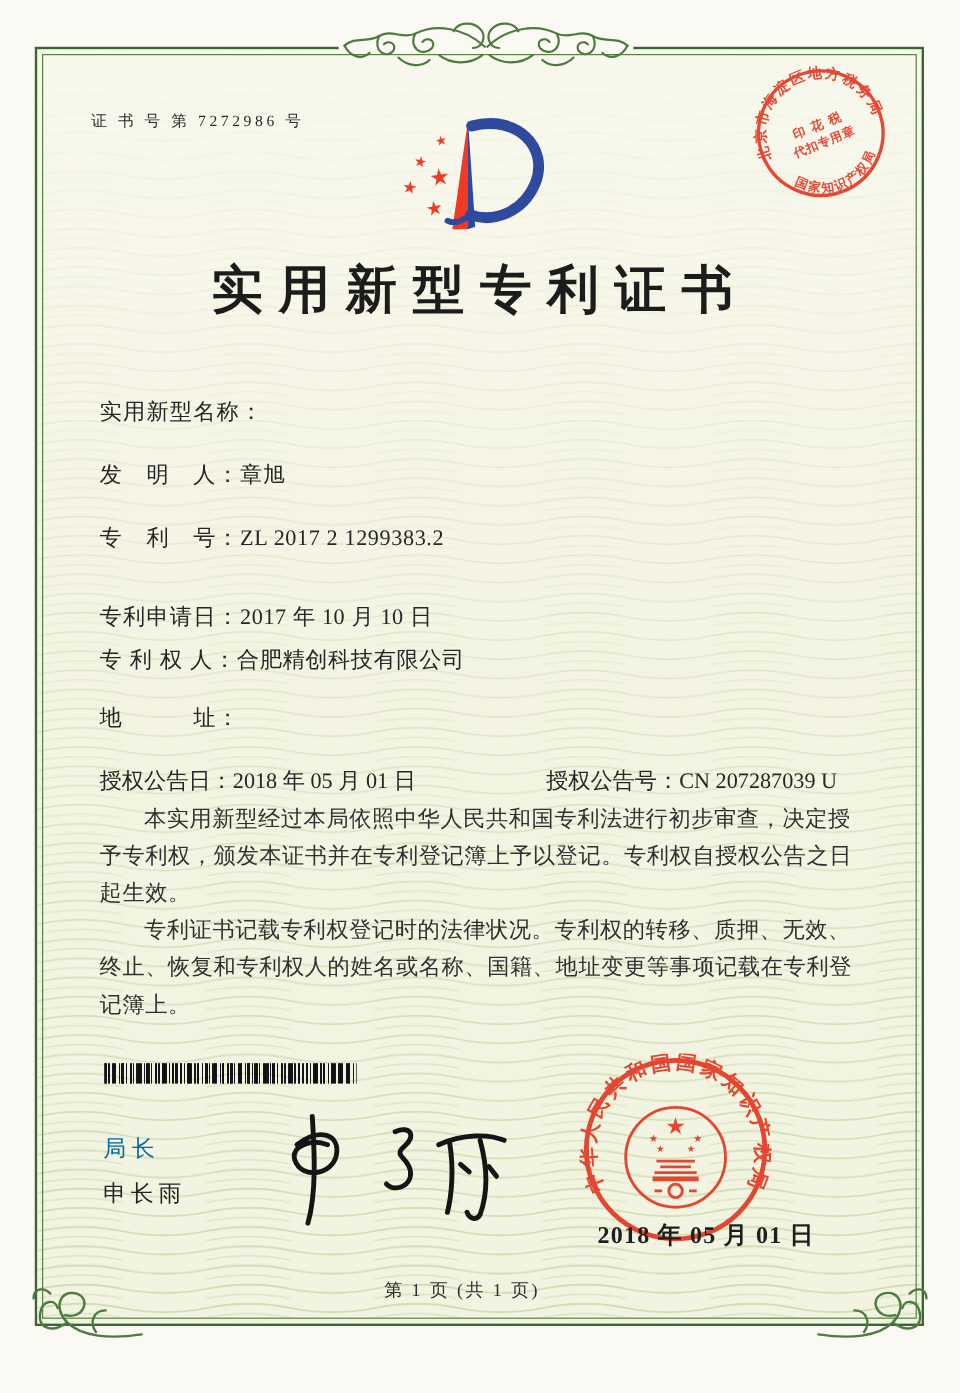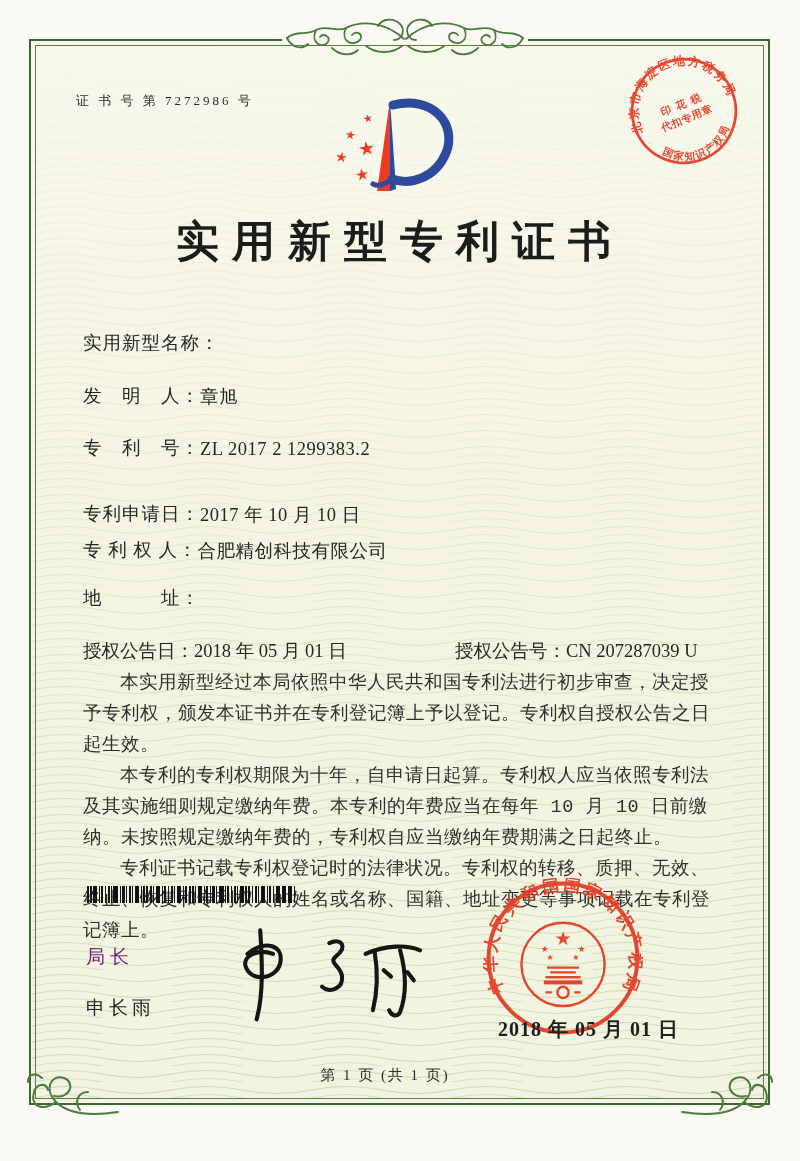--- a/index.html
+++ b/index.html
@@ -39,22 +39,22 @@
   .paragraphs { position:absolute; left:83px; top:668px; width:642px; font-size:18.5px; line-height:31px; color:#303030;font-family:Liberation Mono, monospace; }
   .paragraphs p { text-indent:2em; letter-spacing:0.5px; }
 
   
   .barcode { position:absolute; left:87px; top:886px; width:210px; height:17px;
     background:
       repeating-linear-gradient(90deg,#15151a 0 1px,transparent 1px 3px),
       repeating-linear-gradient(90deg,#101014 0 2px,transparent 2px 7px),
       repeating-linear-gradient(90deg,transparent 0 4px,#15151a 4px 5px,transparent 5px 11px);
   }
-  .sig-role { position:absolute; left:86px; top:944px; font-size:19px; letter-spacing:5px; color:#701a75; }
-  .sig-name { position:absolute; left:86px; top:982px; font-size:19px; letter-spacing:4px; color:#222;margin-top:13px; }
+  .sig-role { position:absolute; left:86px; top:944px; font-size:19px; letter-spacing:5px; color:#0369a1; }
+  .sig-name { position:absolute; left:86px; top:982px; font-size:19px; letter-spacing:4px; color:#222; }
   .signature { position:absolute; left:213px; top:922px; width:218px; height:102px; }
   .office-seal { position:absolute; left:483px; top:878px; width:160px; height:160px; opacity:0.93; }
   .seal-date { position:absolute; left:498px; top:1016px; font-size:20px; font-weight:bold; letter-spacing:1px; color:#1e1e1e; }
   .footer { position:absolute; left:0; right:30px; top:1066px; text-align:center; font-size:15px; letter-spacing:2px; color:#2e2e2e; }
 </style>
 </head>
 <body>
 
 <div class="page">
 
@@ -169,21 +169,20 @@
       <span class="lbl">地　　　址：</span>
     </div>
     <div class="grant-row">
       <span>授权公告日：</span><span>2018 年 05 月 01 日</span>
       <span class="grant-right"><span>授权公告号：</span><span>CN 207287039 U</span></span>
     </div>
   </div>
 
   <div class="paragraphs">
     <p>本实用新型经过本局依照中华人民共和国专利法进行初步审查，决定授予专利权，颁发本证书并在专利登记簿上予以登记。专利权自授权公告之日起生效。</p>
-    <p>本专利的专利权期限为十年，自申请日起算。专利权人应当依照专利法及其实施细则规定缴纳年费。本专利的年费应当在每年 10 月 10 日前缴纳。未按照规定缴纳年费的，专利权自应当缴纳年费期满之日起终止。</p>
     <p>专利证书记载专利权登记时的法律状况。专利权的转移、质押、无效、终止、恢复和专利权人的姓名或名称、国籍、地址变更等事项记载在专利登记簿上。</p>
   </div>
 
   <div class="barcode"></div>
 
   <div class="sig-role">局长</div>
   <div class="sig-name">申长雨</div>
 
   <svg class="signature" viewBox="0 0 240 110">
     <g stroke="#151515" stroke-width="4.5" fill="none" stroke-linecap="round" stroke-linejoin="round">

